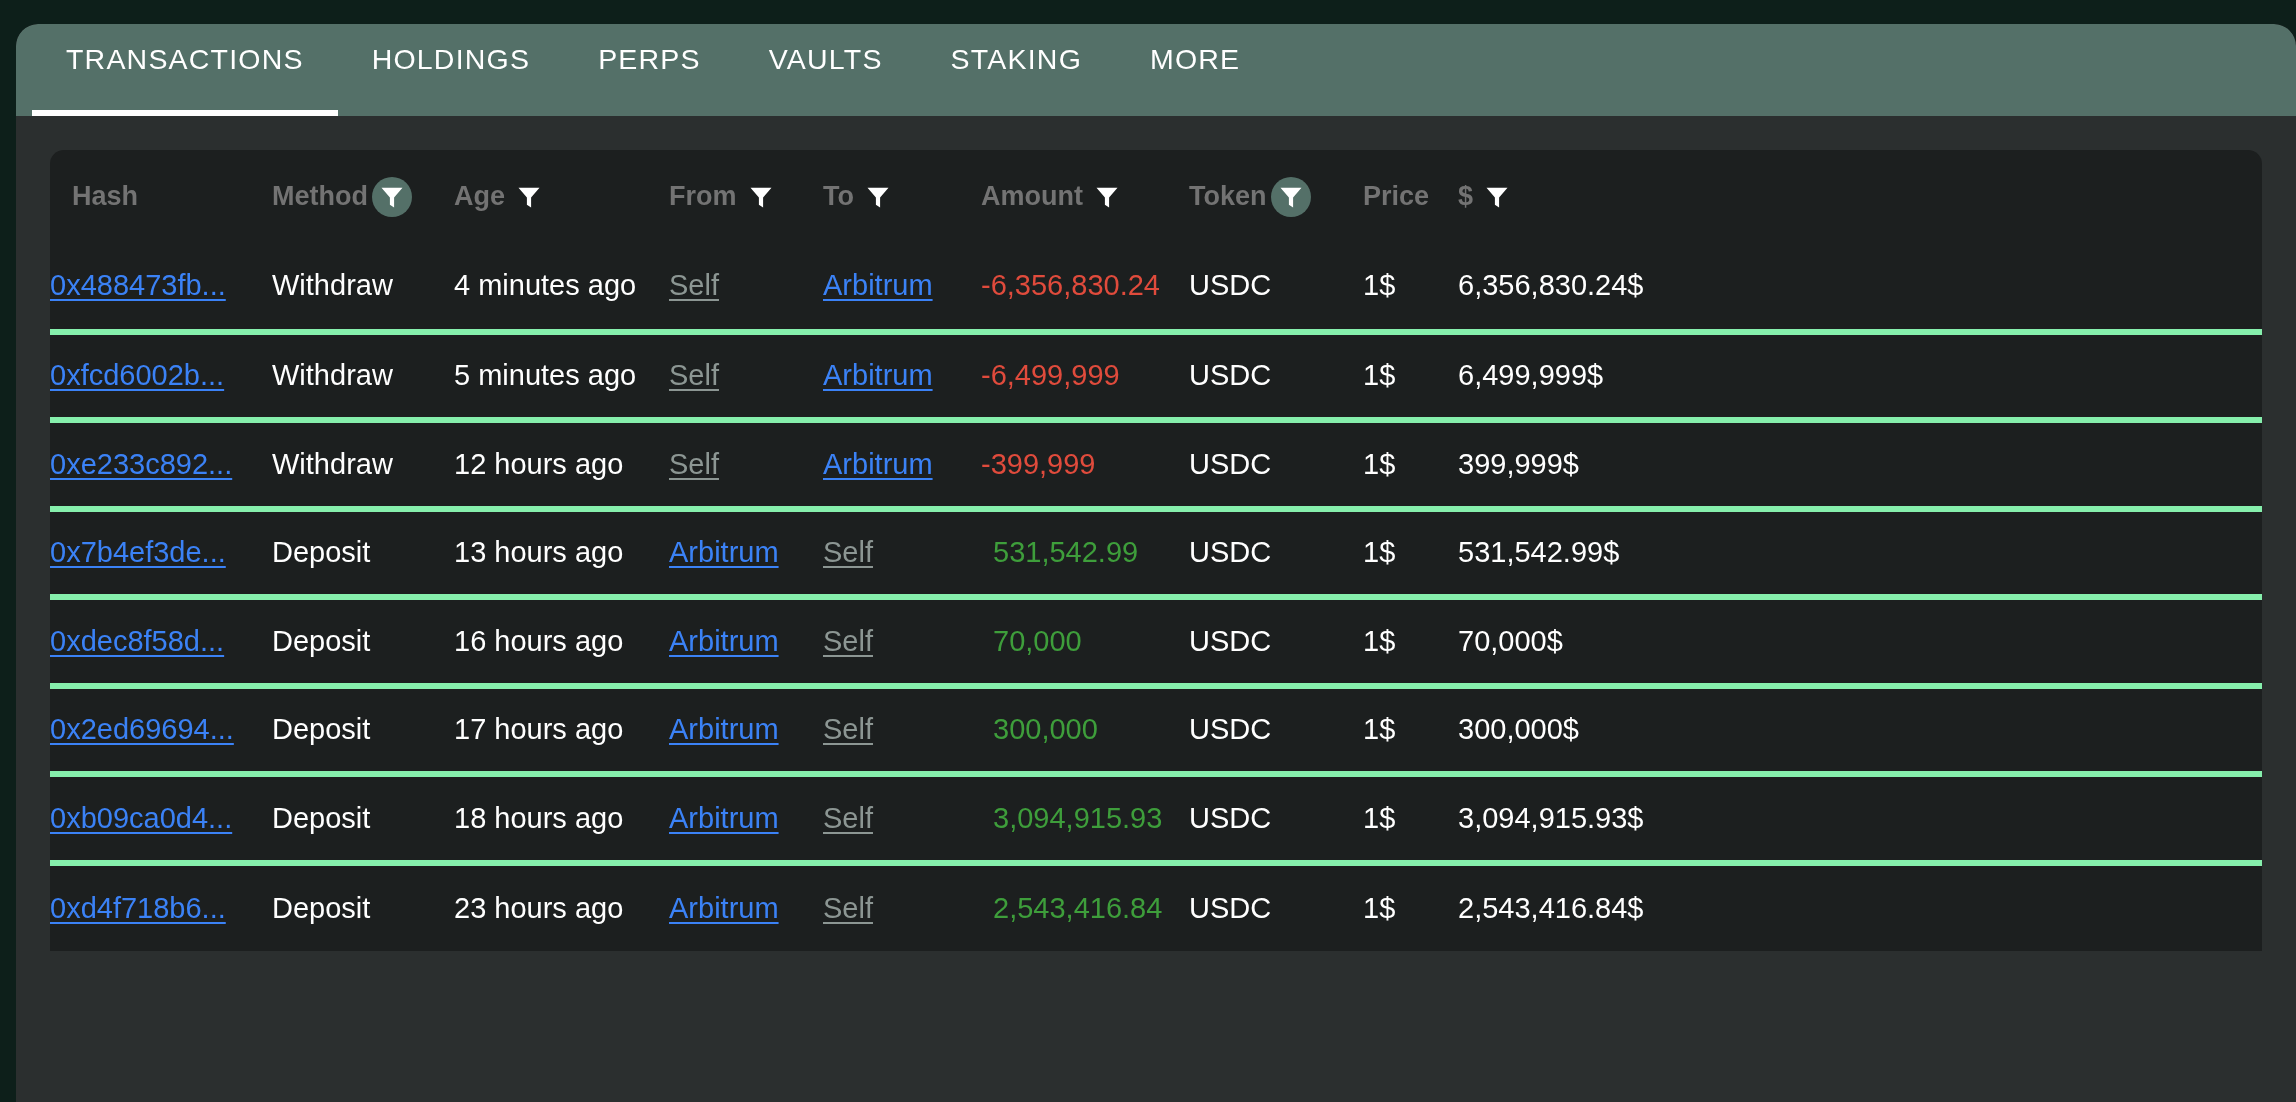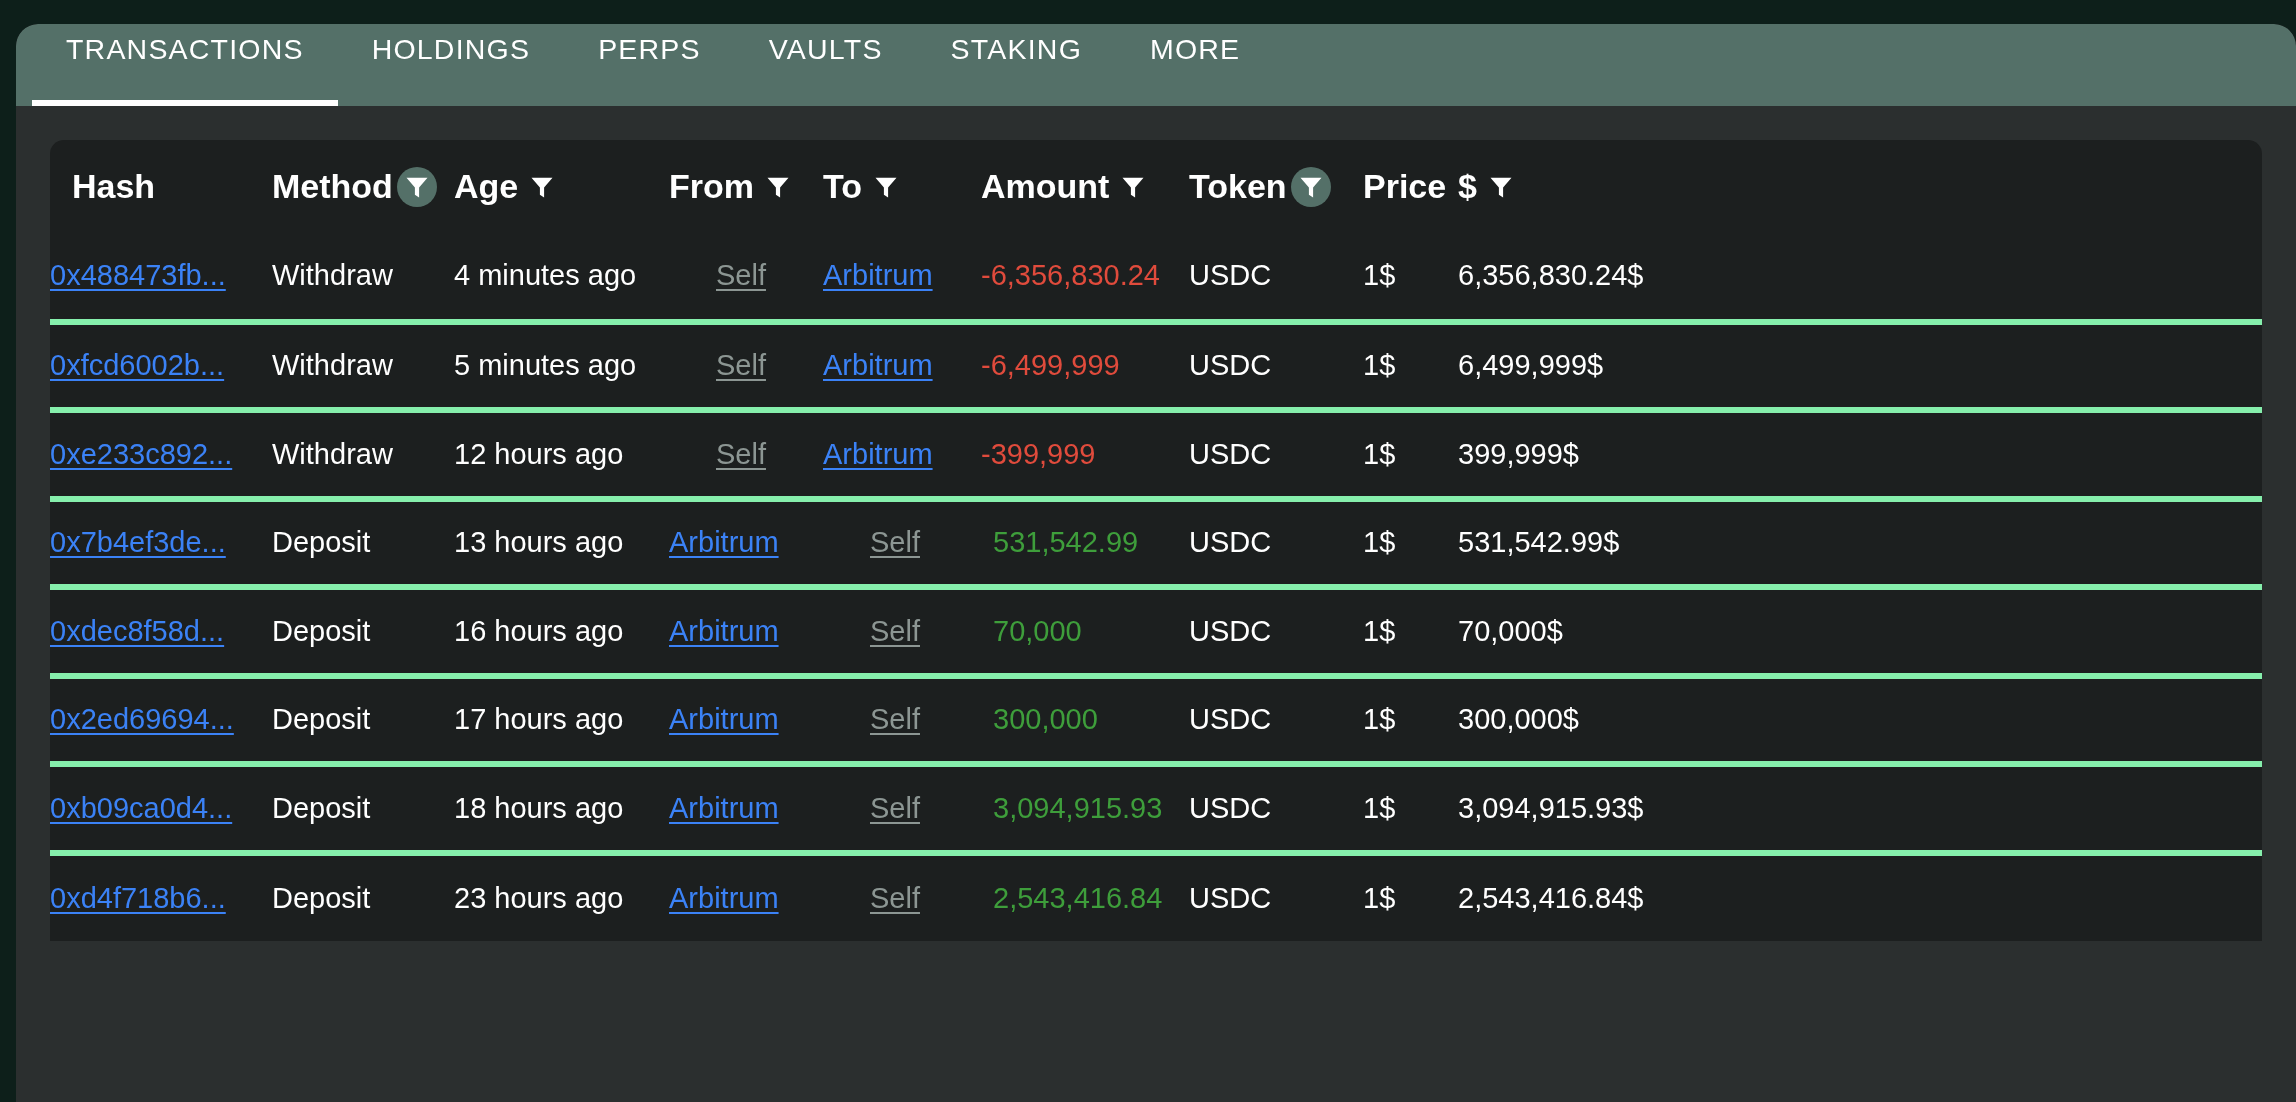--- a/index.html
+++ b/index.html
@@ -25,21 +25,21 @@
     width: 2280px;
     height: 1078px;
     background: #2b2f2f;
     border-radius: 22px 22px 0 0;
     overflow: hidden;
   }
 
   
   #tab-bar {
     position: relative;
-    height: 82px;
+    height: 92px;
     background: #547068;
     border-radius: 22px 22px 0 0;
     display: flex;
     align-items: flex-end;
     padding-left: 16px;
   }
 
   .tab {
     position: relative;
     height: 113px;
@@ -77,22 +77,22 @@
   #tx-table {
     width: 100%;
     background: #1c1f1f;
     border-radius: 14px 14px 0 0;
     border-collapse: collapse;
     table-layout: fixed;
   }
 
   #tx-table thead th {
     height: 93px;
-    color: #ffffff;
-    font-size: 34px;
+    color: #737373;
+    font-size: 27px;
     font-weight: 700;
     text-align: left;
     vertical-align: middle;
     padding: 0;
     white-space: nowrap;
   }
 
   .th-inner {
     display: flex;
     align-items: center;
@@ -148,21 +148,20 @@
     color: #3b82f6;
     text-decoration: underline;
     text-underline-offset: 4px;
     cursor: pointer;
   }
   a.link-muted {
     color: #8c9693;
     text-decoration: underline;
     text-underline-offset: 4px;
     cursor: pointer;
-    margin-left: 47px;
   }
   .amt-neg { color: #e04b3c; }
   .amt-pos { color: #3e9e3b; margin-left: 12px; }
 </style>
 </head>
 <body>
 
 <div id="app-panel">
 
   <nav id="tab-bar">

